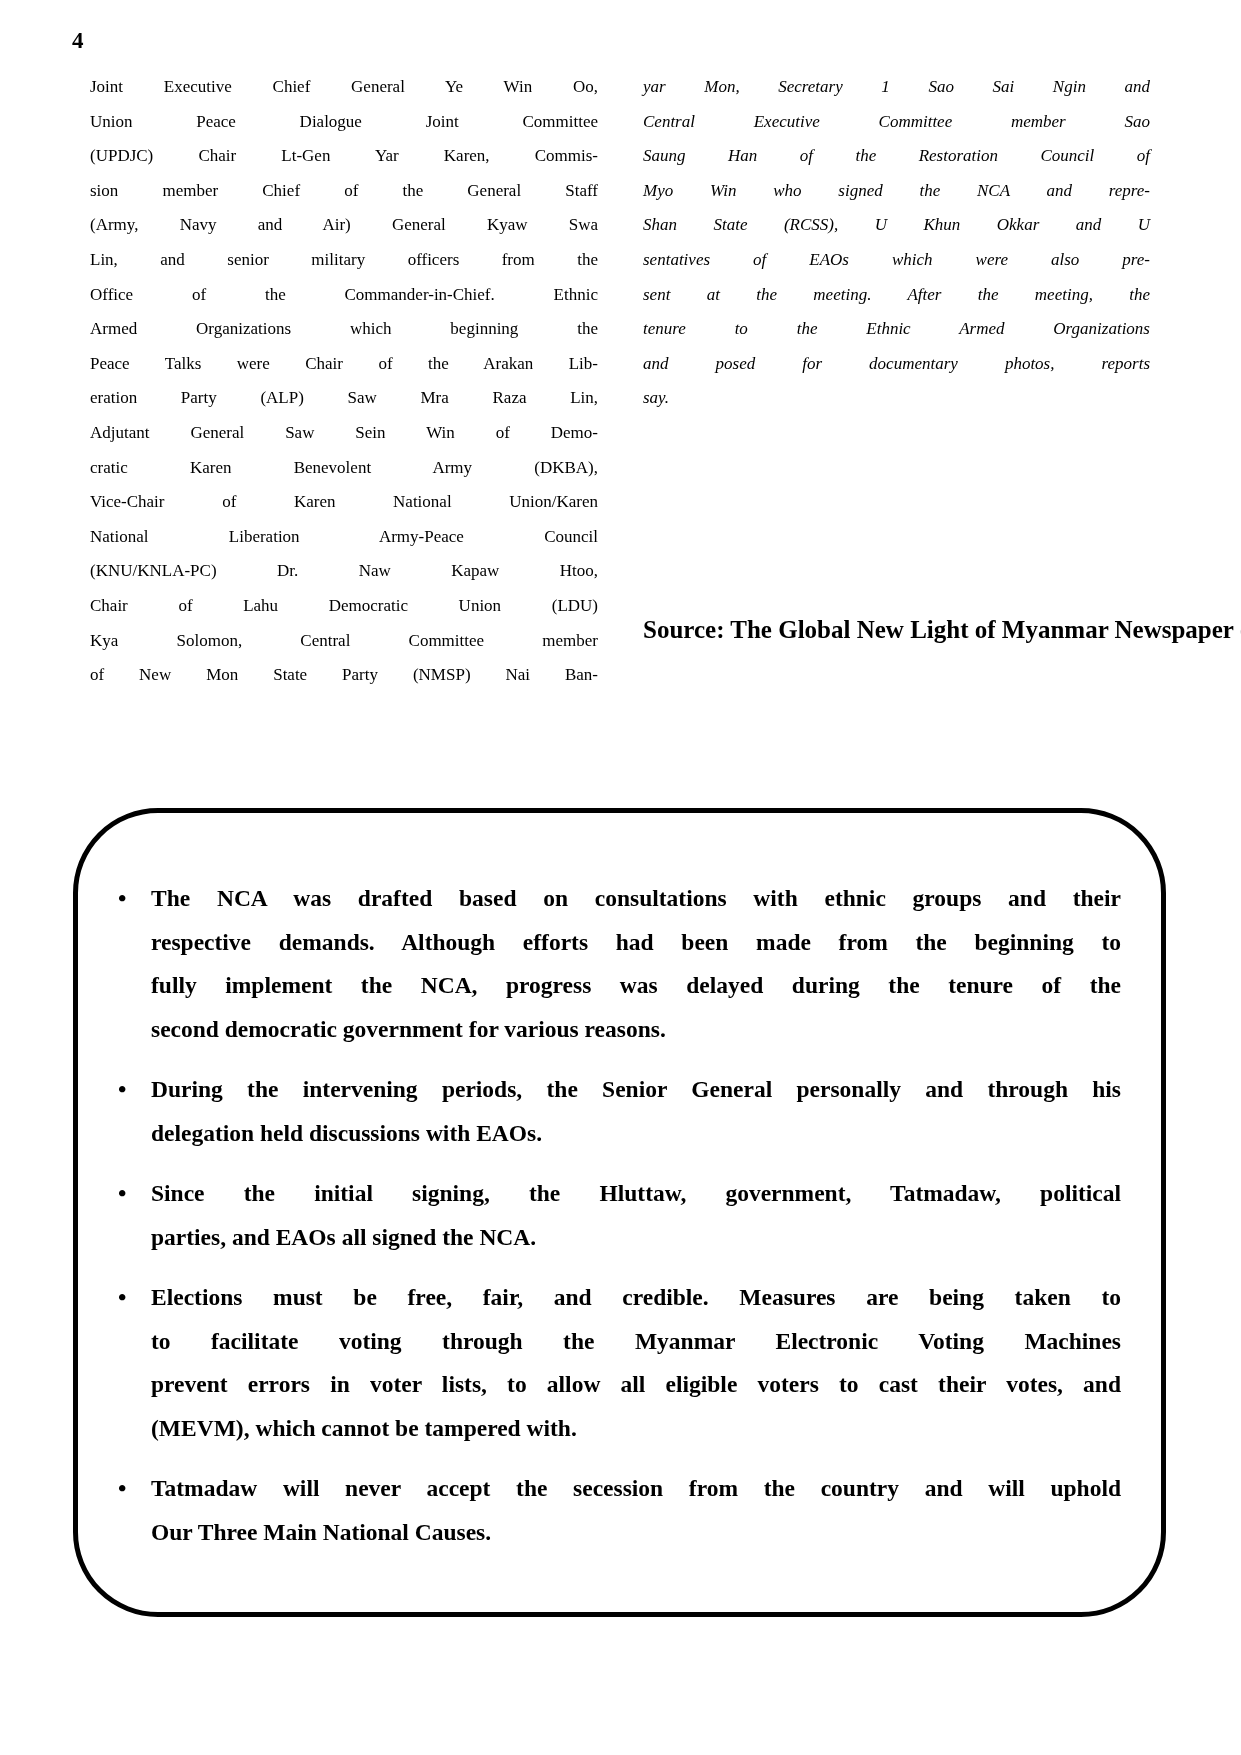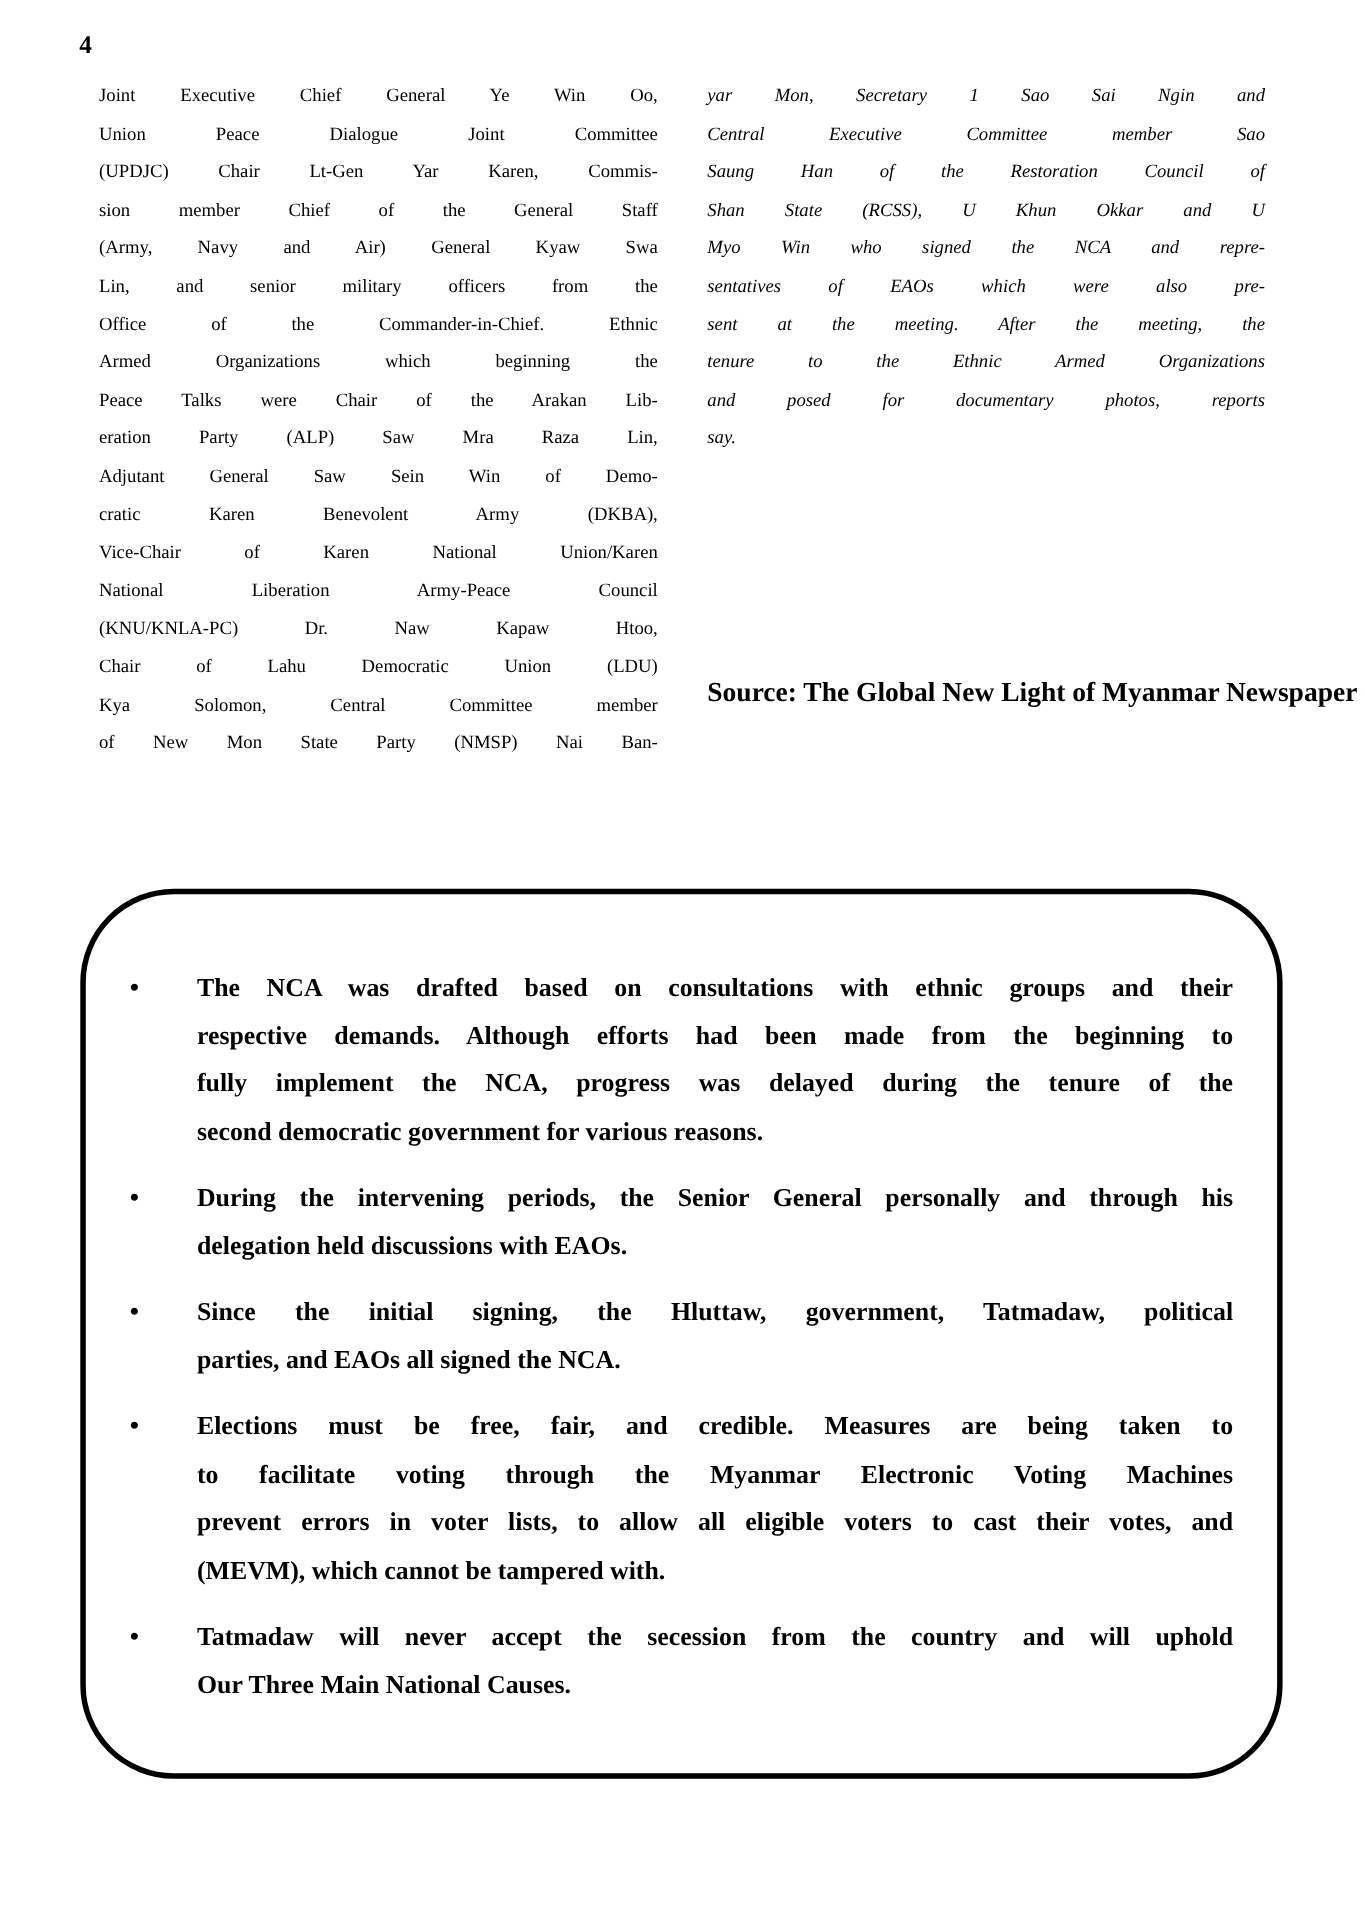--- a/index.html
+++ b/index.html
@@ -58,21 +58,20 @@
     font-weight: bold;
     line-height: 43.5px;
   }
   .bullet-lines { flex: 1; min-width: 0; }
   .bline {
     font-size: 23.5px;
     font-weight: bold;
     line-height: 43.5px;
     height: 43.5px;
     text-align: justify;
-    margin-left: 28px;
   }
 </style>
 </head>
 <body>
 
 <div class="page">
 
   <div class="page-number">4</div>
 
   <div class="col col-left">
@@ -93,22 +92,22 @@
     <div class="line just">(KNU/KNLA-PC) Dr. Naw Kapaw Htoo,</div>
     <div class="line just">Chair of Lahu Democratic Union (LDU)</div>
     <div class="line just">Kya Solomon, Central Committee member</div>
     <div class="line just">of New Mon State Party (NMSP) Nai Ban-</div>
   </div>
 
   <div class="col col-right">
     <div class="line just">yar Mon, Secretary 1 Sao Sai Ngin and</div>
     <div class="line just">Central Executive Committee member Sao</div>
     <div class="line just">Saung Han of the Restoration Council of</div>
+    <div class="line just">Myo Win who signed the NCA and repre-</div>
     <div class="line just">Shan State (RCSS), U Khun Okkar and U</div>
-    <div class="line just">Myo Win who signed the NCA and repre-</div>
     <div class="line just">sentatives of EAOs which were also pre-</div>
     <div class="line just">sent at the meeting. After the meeting, the</div>
     <div class="line just">tenure to the Ethnic Armed Organizations</div>
     <div class="line just">and posed for documentary photos, reports</div>
     <div class="line">say.</div>
   </div>
 
   <div class="source-line">Source: The Global New Light of Myanmar Newspaper (18-10-2025)</div>
 
   <div class="summary-box">

